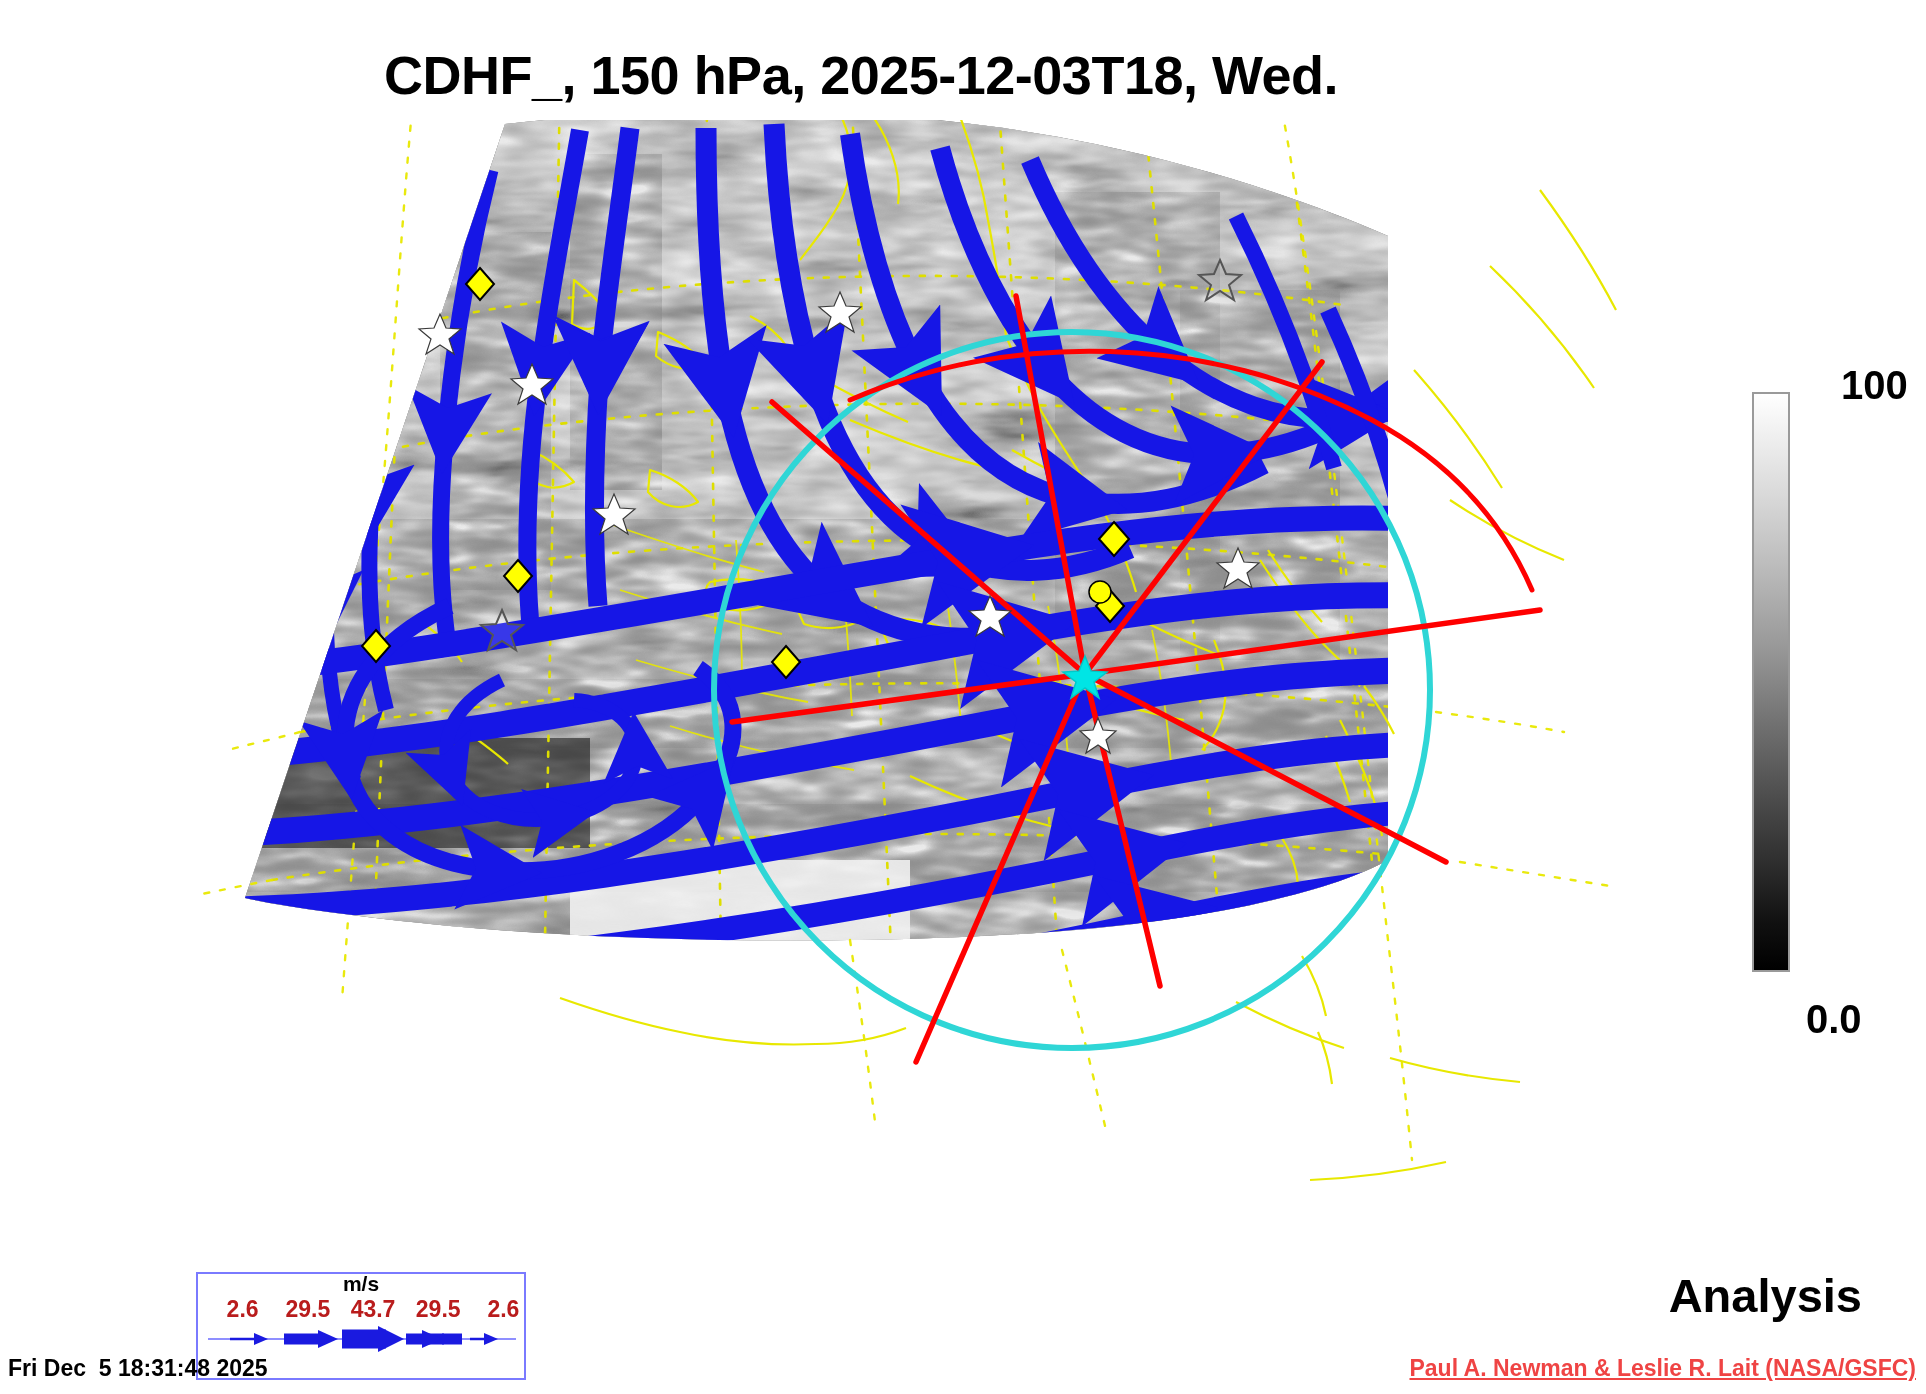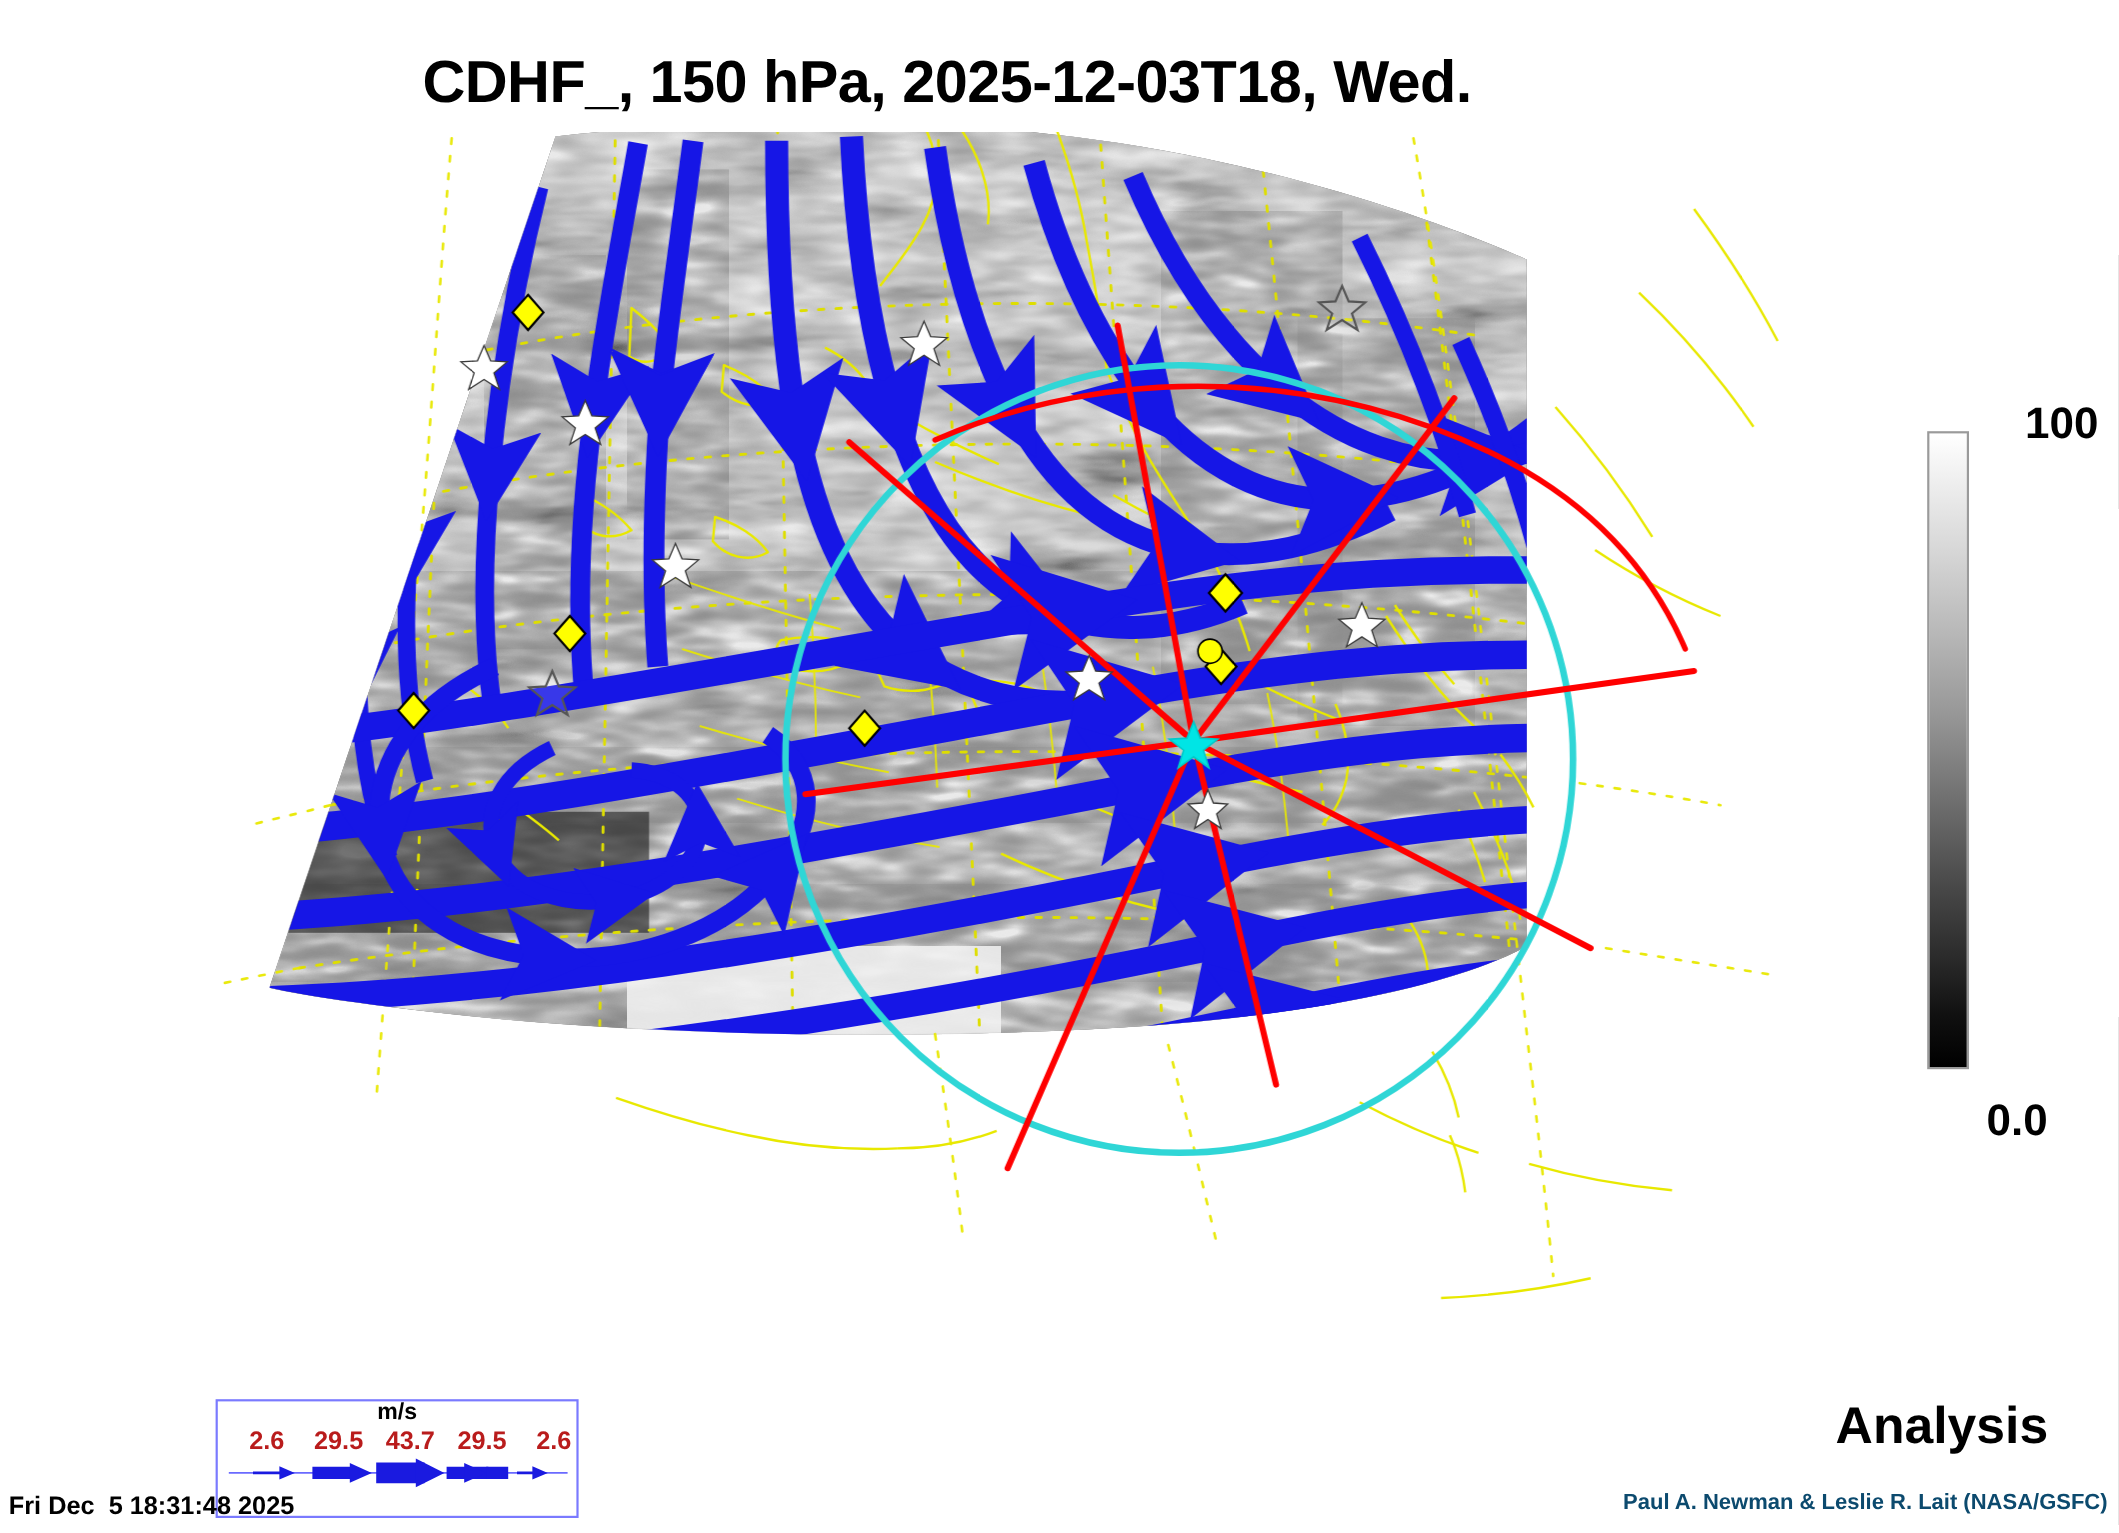--- a/index.html
+++ b/index.html
@@ -82,22 +82,23 @@
   
   .stamp {
     position: absolute;
     left: 8px; top: 1355px;
     font-size: 23px; font-weight: bold; color: #000;
     white-space: pre;
   }
   .credit {
     position: absolute;
     right: 10px; top: 1355px;
-    font-size: 20px; font-weight: bold; color: #0c4a6e;
+    font-size: 23px; font-weight: bold; color: #ef4444;
     white-space: pre;
+    text-decoration: underline;
   }
   .analysis {
     position: absolute;
     right: 64px; top: 1268px;
     font-size: 47px; font-weight: bold; color: #000;
     white-space: pre;
   }
 </style>
 </head>
 <body>

